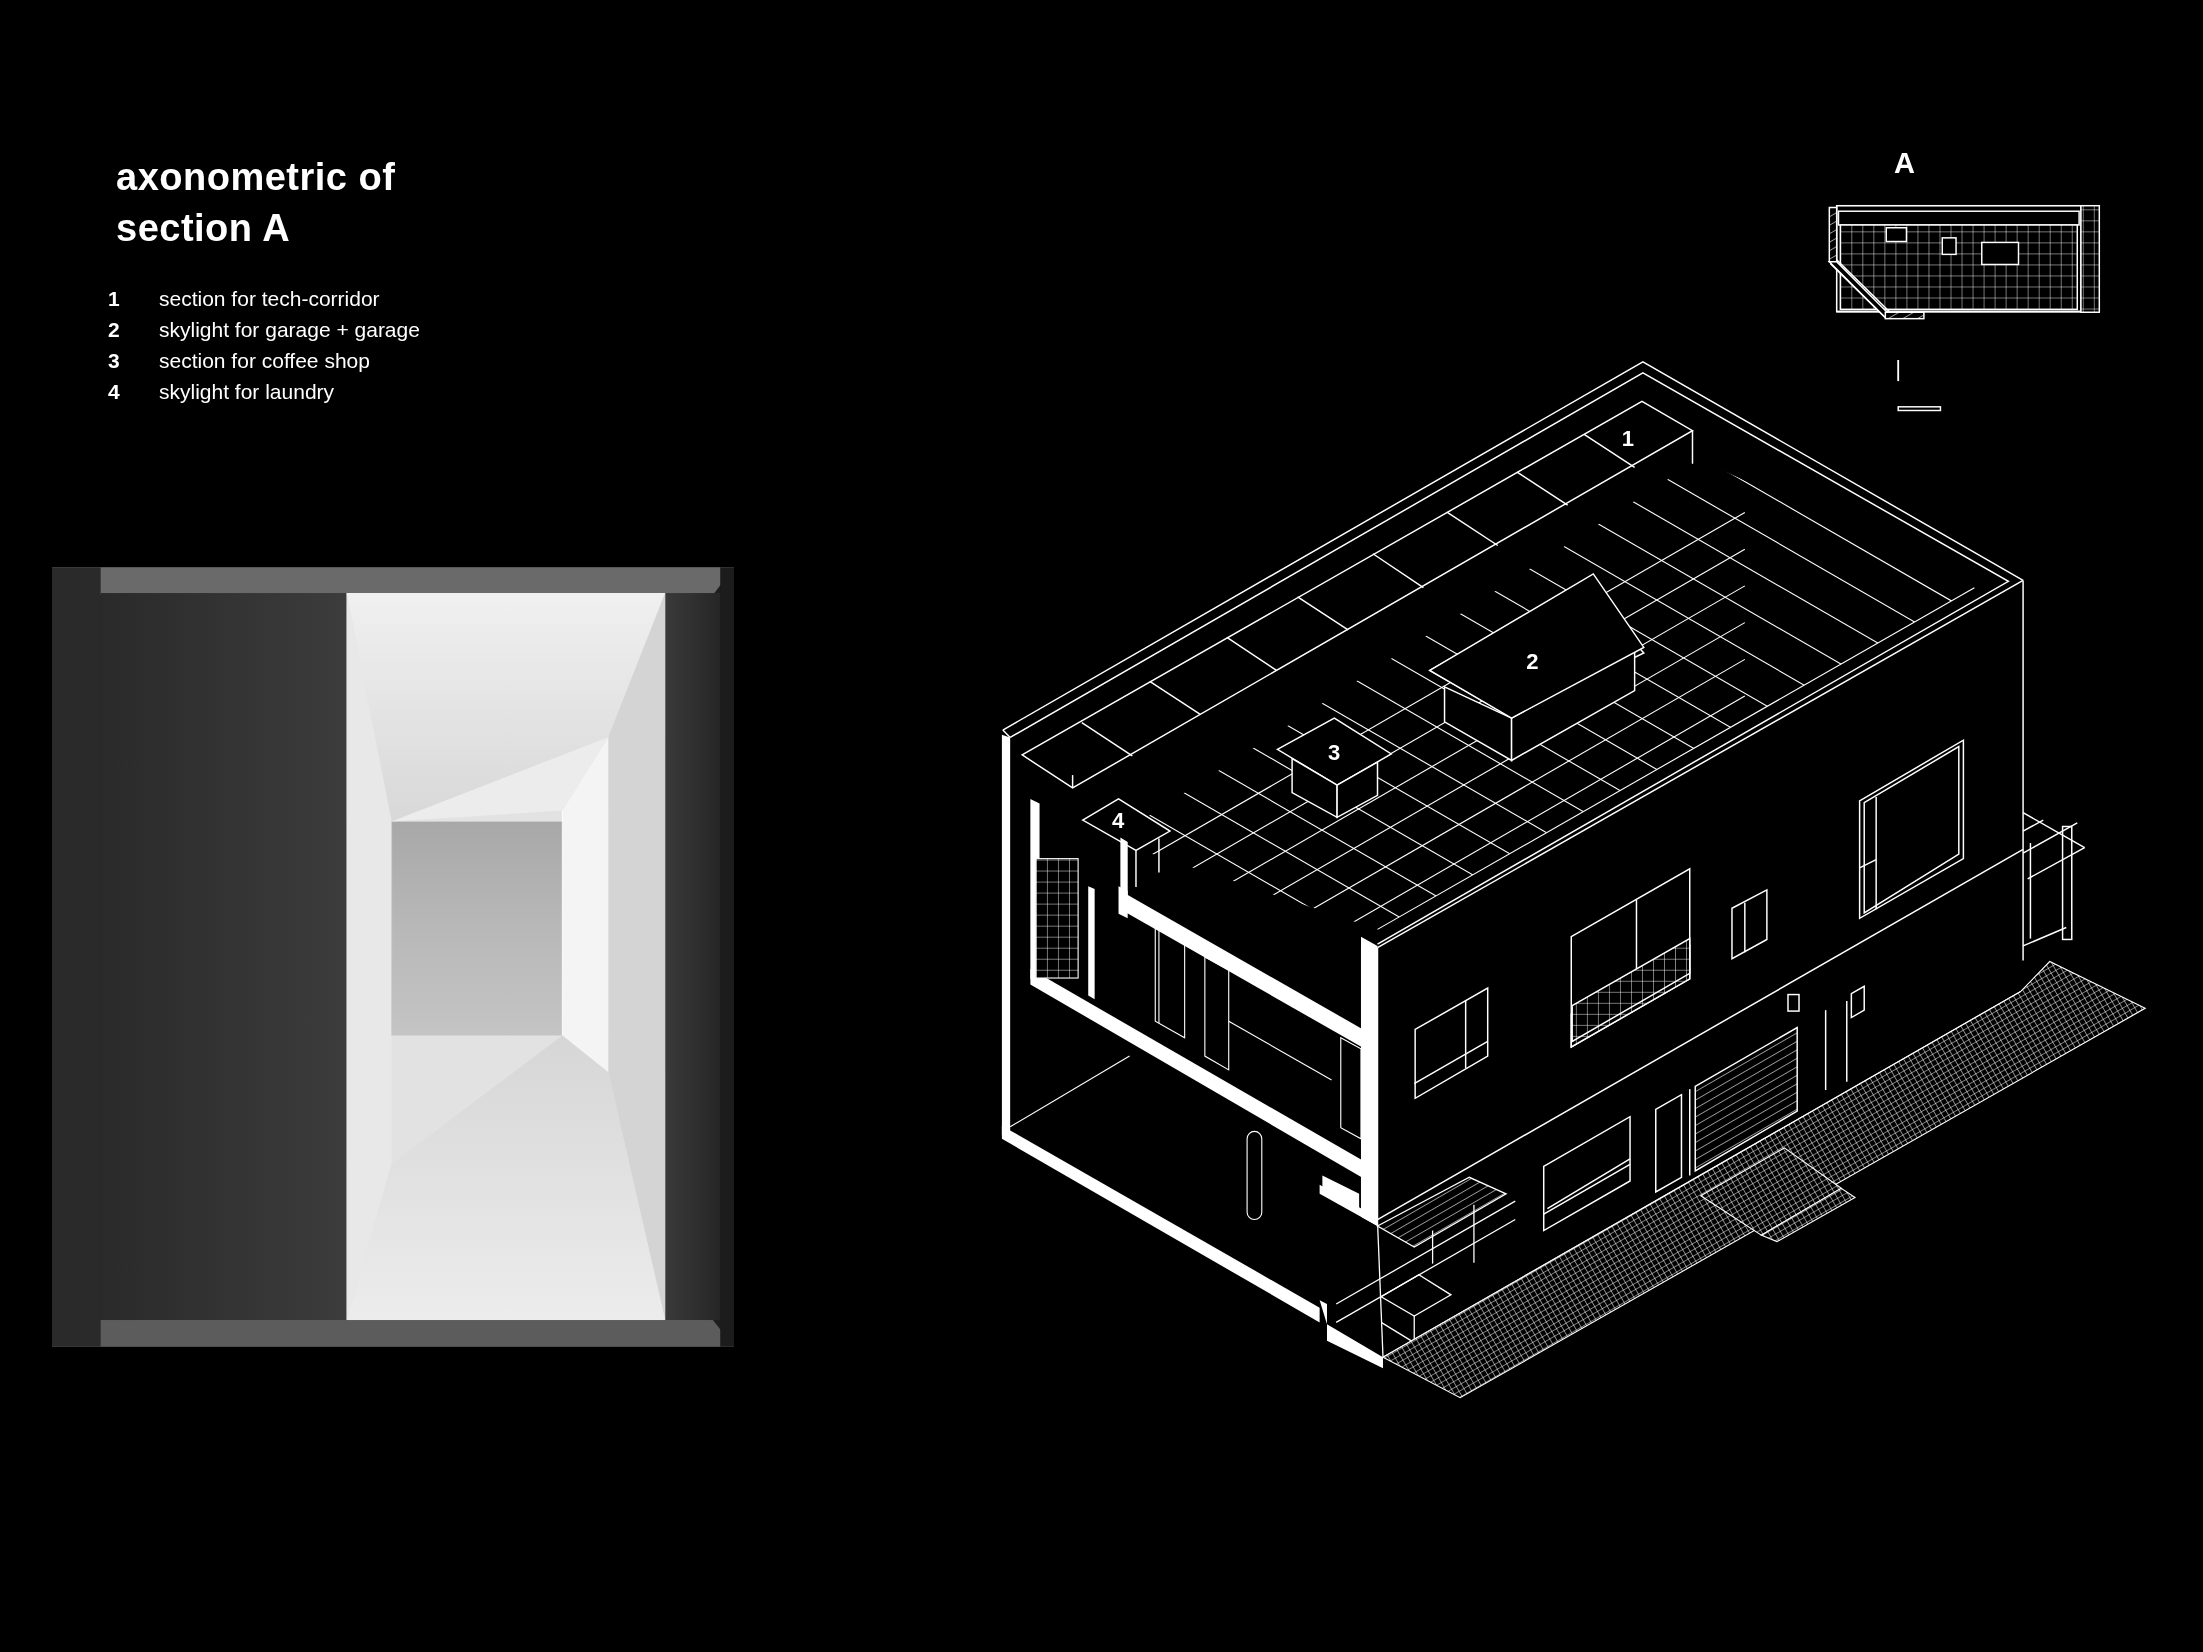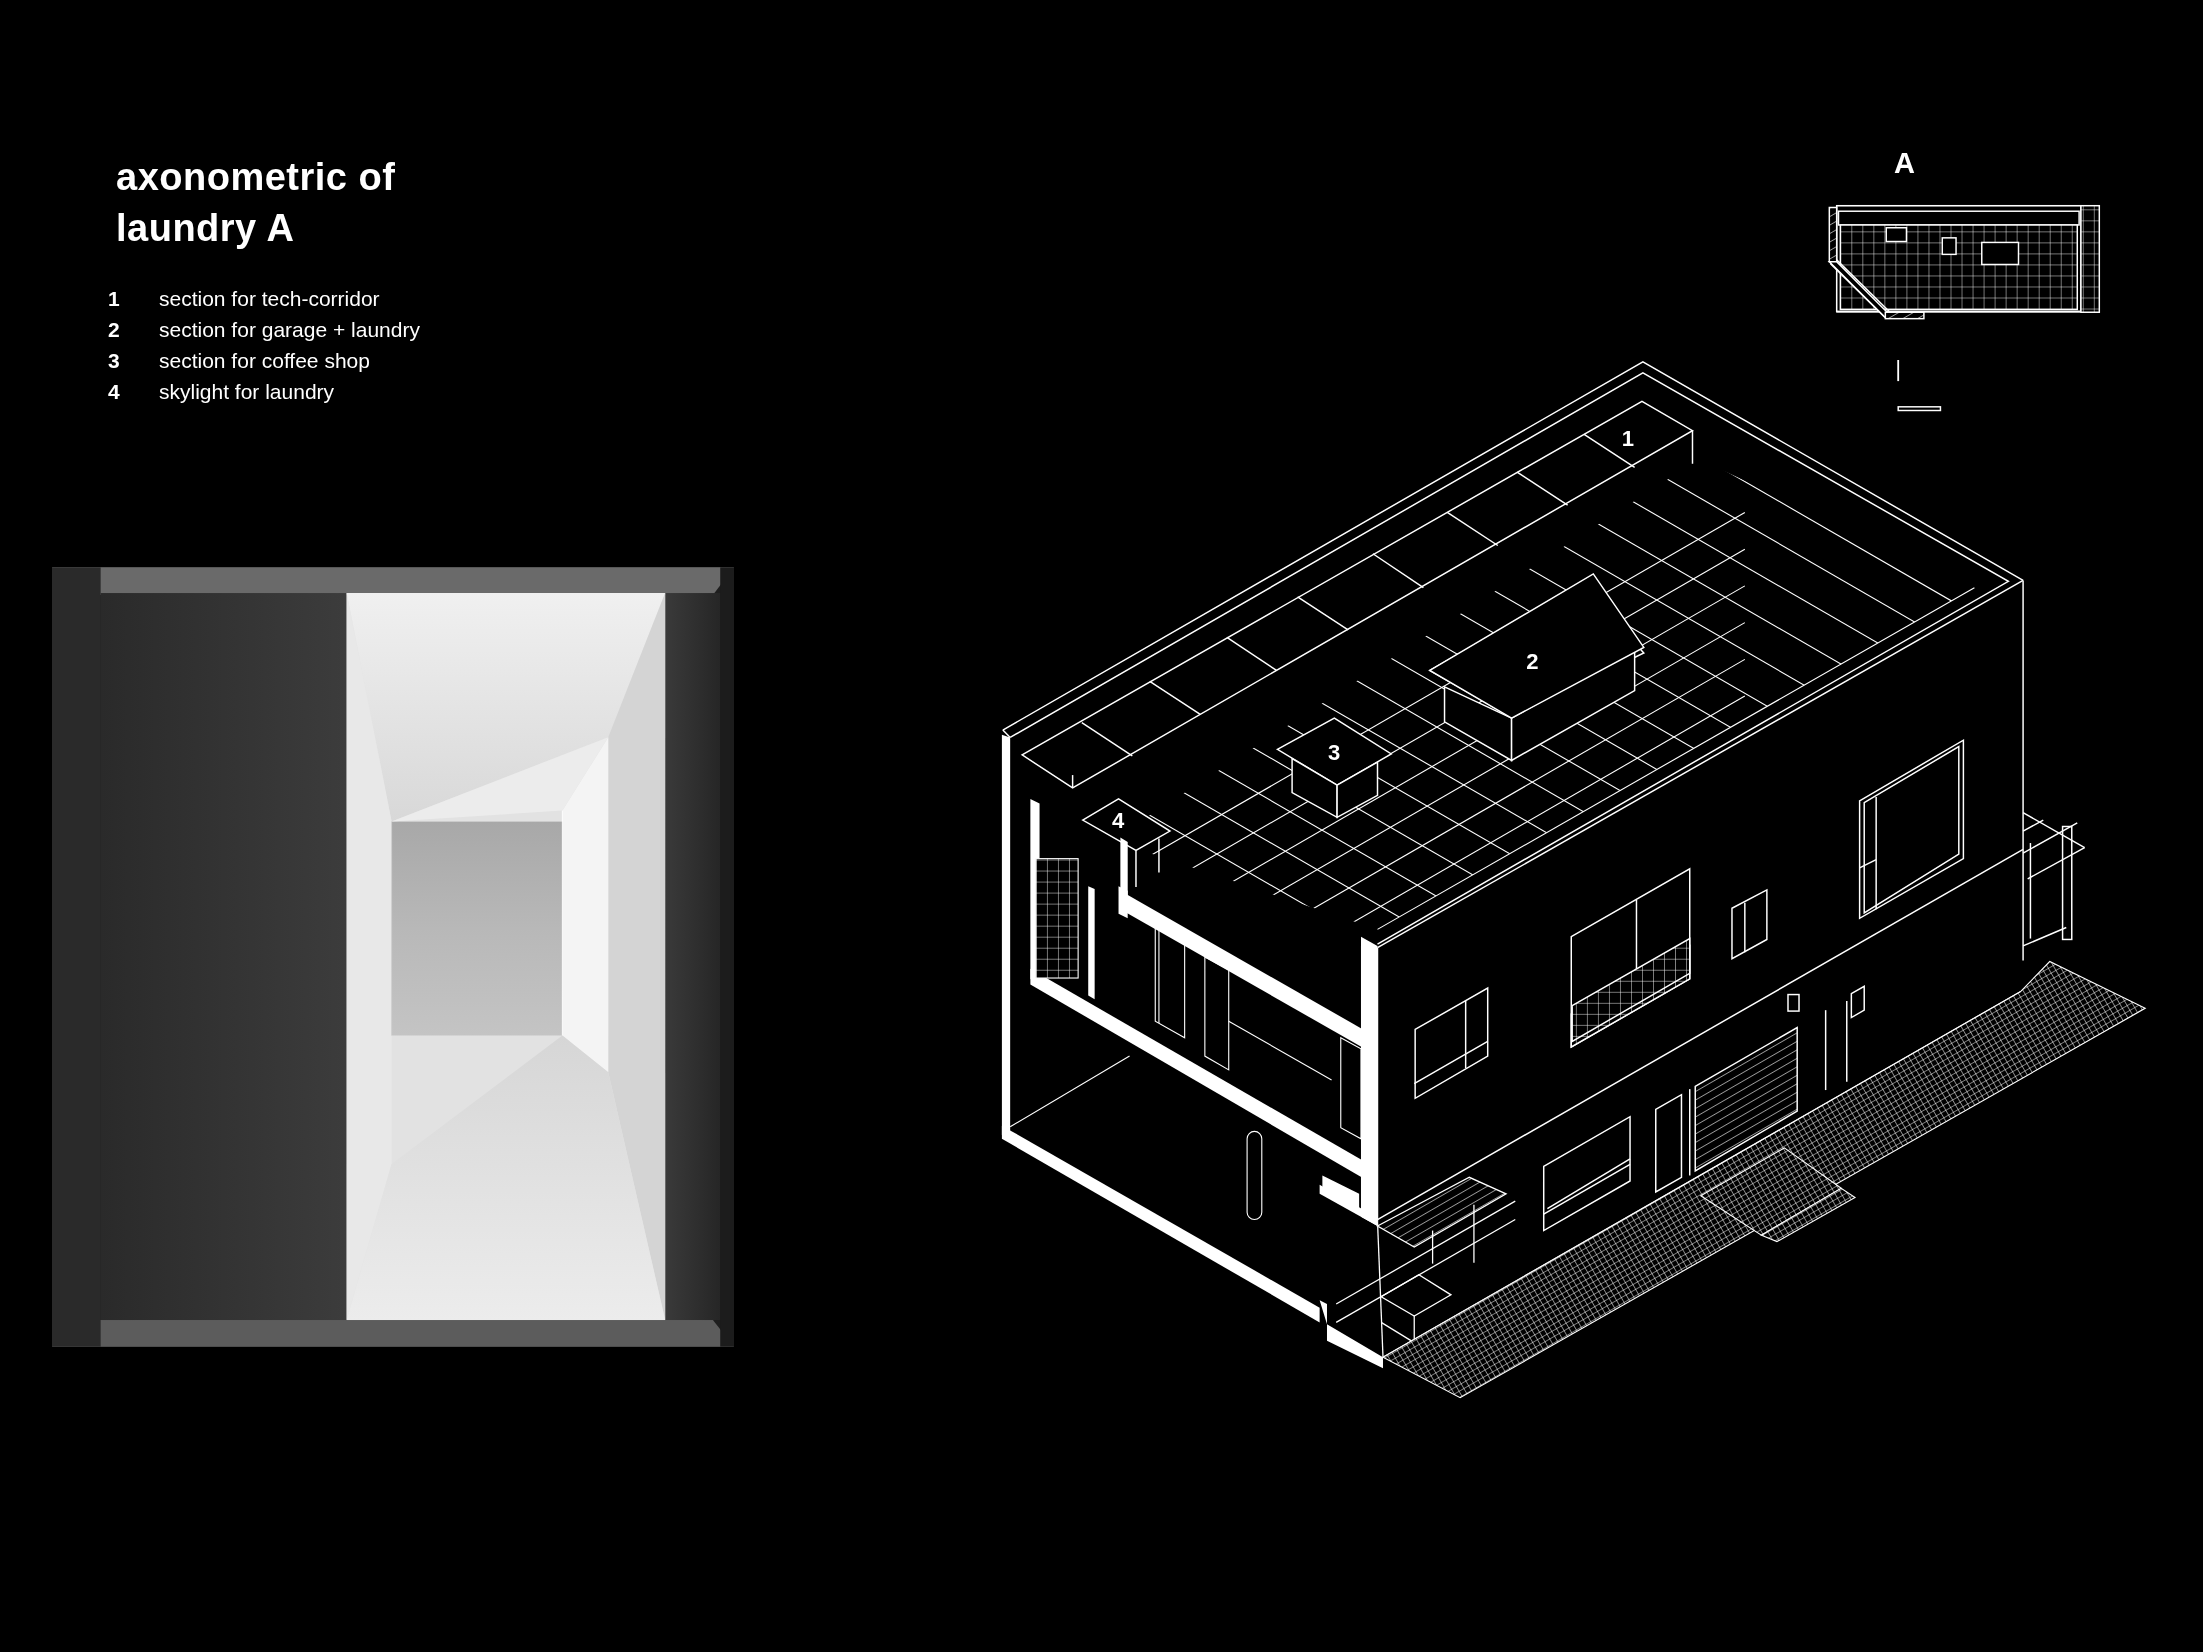--- a/index.html
+++ b/index.html
@@ -14,31 +14,31 @@
   .photo svg { display:block; }
   .axo { position:absolute; left:0; top:0; width:2204px; height:1653px; pointer-events:none; }
   .key-plan-label { position:absolute; left:1894px; top:147px; font-size:29px; font-weight:bold; color:#fff; }
   .num { font-family:"Liberation Sans", sans-serif; font-weight:bold; font-size:24px; fill:#fff; }
 </style>
 </head>
 <body>
 
 <div class="title">
   <div>axonometric of</div>
-  <div>laundry A</div>
+  <div>section A</div>
 </div>
 
 <div class="legend">
   <div class="legend-row">
     <span class="legend-num">1</span>
     <span class="legend-text">section for tech-corridor</span>
   </div>
   <div class="legend-row">
     <span class="legend-num">2</span>
-    <span class="legend-text">section for garage + laundry</span>
+    <span class="legend-text">skylight for garage + garage</span>
   </div>
   <div class="legend-row">
     <span class="legend-num">3</span>
     <span class="legend-text">section for coffee shop</span>
   </div>
   <div class="legend-row">
     <span class="legend-num">4</span>
     <span class="legend-text">skylight for laundry</span>
   </div>
 </div>

